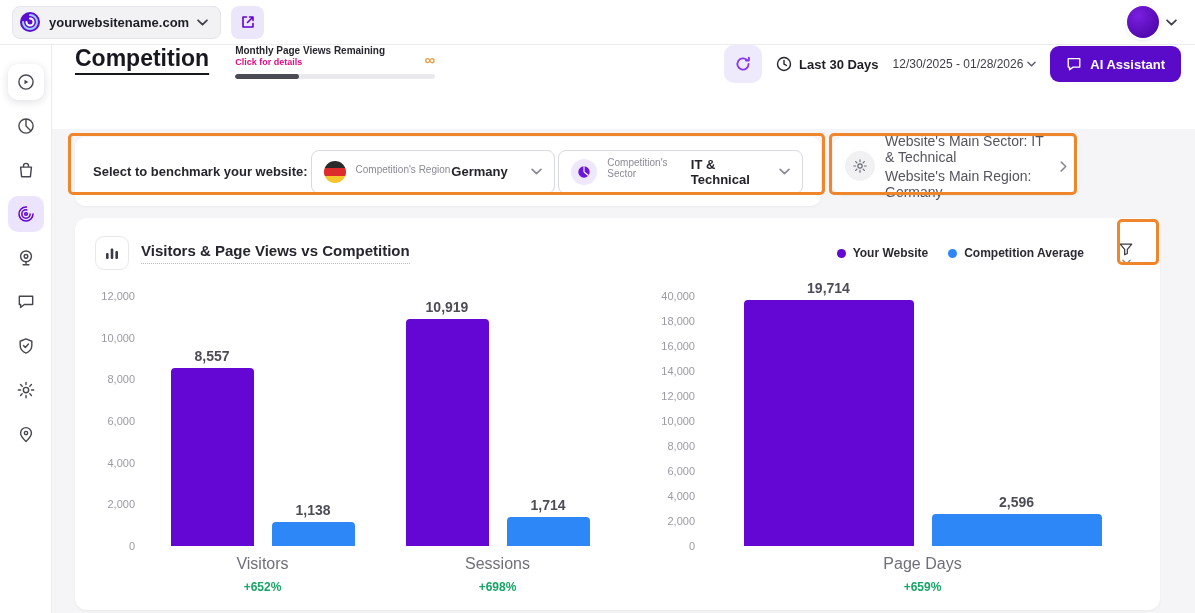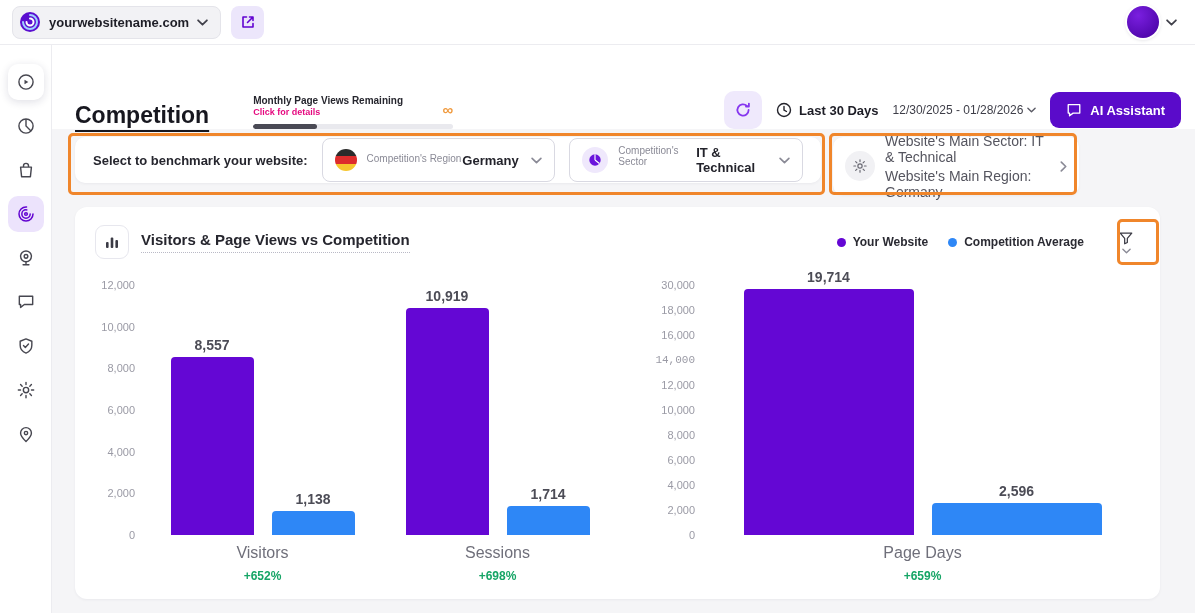--- a/index.html
+++ b/index.html
@@ -28,22 +28,22 @@
   .app { display:flex; height:568px; }
   .sidebar { width:52px; background:#fff; border-right:1px solid #ececf0;
     display:flex; flex-direction:column; align-items:center; padding-top:19px; gap:8px; }
   .side-item { width:36px; height:36px; border-radius:10px; display:flex;
     align-items:center; justify-content:center; cursor:pointer; }
   .side-item.raised { box-shadow:0 2px 8px rgba(30,30,70,.14); background:#fff; }
   .side-item.active { background:#ece3fc; }
   .main { flex:1; display:flex; flex-direction:column; background:#f5f5f7; }
 
   
-  .page-head { background:#fff; height:84px; display:flex; align-items:flex-end;
-    padding:0 14px 0 23px;gap:18px; }
+  .page-head { background:#fff; height:84px; display:flex; align-items:flex-start;
+    padding:0 14px 0 23px; }
   .page-title { font-size:23px; font-weight:700; color:#17171f;
     text-decoration:underline; text-underline-offset:7px; text-decoration-thickness:1.5px; }
   .quota { margin-left:26px; width:200px; }
   .quota-top { display:flex; align-items:flex-start; }
   .quota-lines { display:flex; flex-direction:column; gap:1px; }
   .quota-label { font-size:10px; font-weight:700; color:#26262e; }
   .quota-link { font-size:9px; font-weight:700; color:#e5097f; cursor:pointer; }
   .quota-value { margin-left:auto; font-size:15px; font-weight:700; color:#f09a3e; margin-top:6px; }
   .quota-bar { margin-top:6px; height:5px; border-radius:3px; background:#e9e9ee; overflow:hidden; }
   .quota-fill { height:100%; border-radius:3px; background:#4a4a55; }
@@ -54,21 +54,21 @@
   .daterange { display:flex; align-items:center; gap:4px; font-size:12px; color:#3e3e48; cursor:pointer; }
   .ai-btn { display:flex; align-items:center; gap:8px; background:#5a0bca; color:#fff;
     font-size:13px; font-weight:700; height:36px; padding:0 16px; border-radius:9px;
     border:none; cursor:pointer; }
 
   
   .content { flex:1; padding:8px 35px 0 23px; }
 
   .bench-row { display:flex; gap:12px; margin-bottom:12px; }
   .card { background:#fff; border-radius:10px; box-shadow:0 1px 3px rgba(20,20,50,.05); }
-  .bench-left { width:746px; height:46px; display:flex; align-items:center; padding:0 18px; gap:14px; }
+  .bench-left { width:746px; height:69px; display:flex; align-items:center; padding:0 18px; gap:3px; }
   .bench-label { font-size:13px; font-weight:700; color:#26262e; white-space:nowrap; }
   .select-box { display:flex; align-items:center; gap:10px; border:1px solid #d9d9e2;
     border-radius:8px; height:44px; width:250px; padding:0 12px; cursor:pointer; background:#fff; }
   .select-texts { display:flex; gap:1px; flex:1; min-width:0; }
   .select-cap { font-size:10px; color:#8a8a96; }
   .select-val { font-size:13px; font-weight:600; color:#23232b; }
   .flag-de { width:22px; height:22px; border-radius:50%; flex:none;
     background:linear-gradient(#2b2b2b 0 33%, #dd2c2c 33% 66%, #f6c62e 66% 100%); }
   .round-ico { width:26px; height:26px; border-radius:50%; background:#efe8fc; flex:none;
     display:flex; align-items:center; justify-content:center; }
@@ -427,24 +427,24 @@
           </div>
           <div class="chart-panel panel-right">
             <div class="yaxis">
                 <div class="tick" style="bottom: 0px;">0</div>
                 <div class="tick" style="bottom: 25px;">2,000</div>
                 <div class="tick" style="bottom: 50px;">4,000</div>
                 <div class="tick" style="bottom: 75px;">6,000</div>
                 <div class="tick" style="bottom: 100px;">8,000</div>
                 <div class="tick" style="bottom: 125px;">10,000</div>
                 <div class="tick" style="bottom: 150px;">12,000</div>
-                <div class="tick" style="bottom: 175px; font-family: Liberation Mono, monospace;">14,000</div>
+                <div class="tick" style="bottom: 175px;">14,000</div>
                 <div class="tick" style="bottom: 200px;">16,000</div>
                 <div class="tick" style="bottom: 225px;">18,000</div>
-                <div class="tick" style="bottom: 250px;">30,000</div>
+                <div class="tick" style="bottom: 250px;">40,000</div>
               </div>
             <div class="plot-col">
               <div class="plot">
                   <div class="group">
                     <div class="barwrap">
                       <div class="bar-value">19,714</div>
                       <div class="bar" style="height: 246px; background: rgb(100, 7, 212);"></div>
                     </div>
                     <div class="barwrap">
                       <div class="bar-value">2,596</div>

